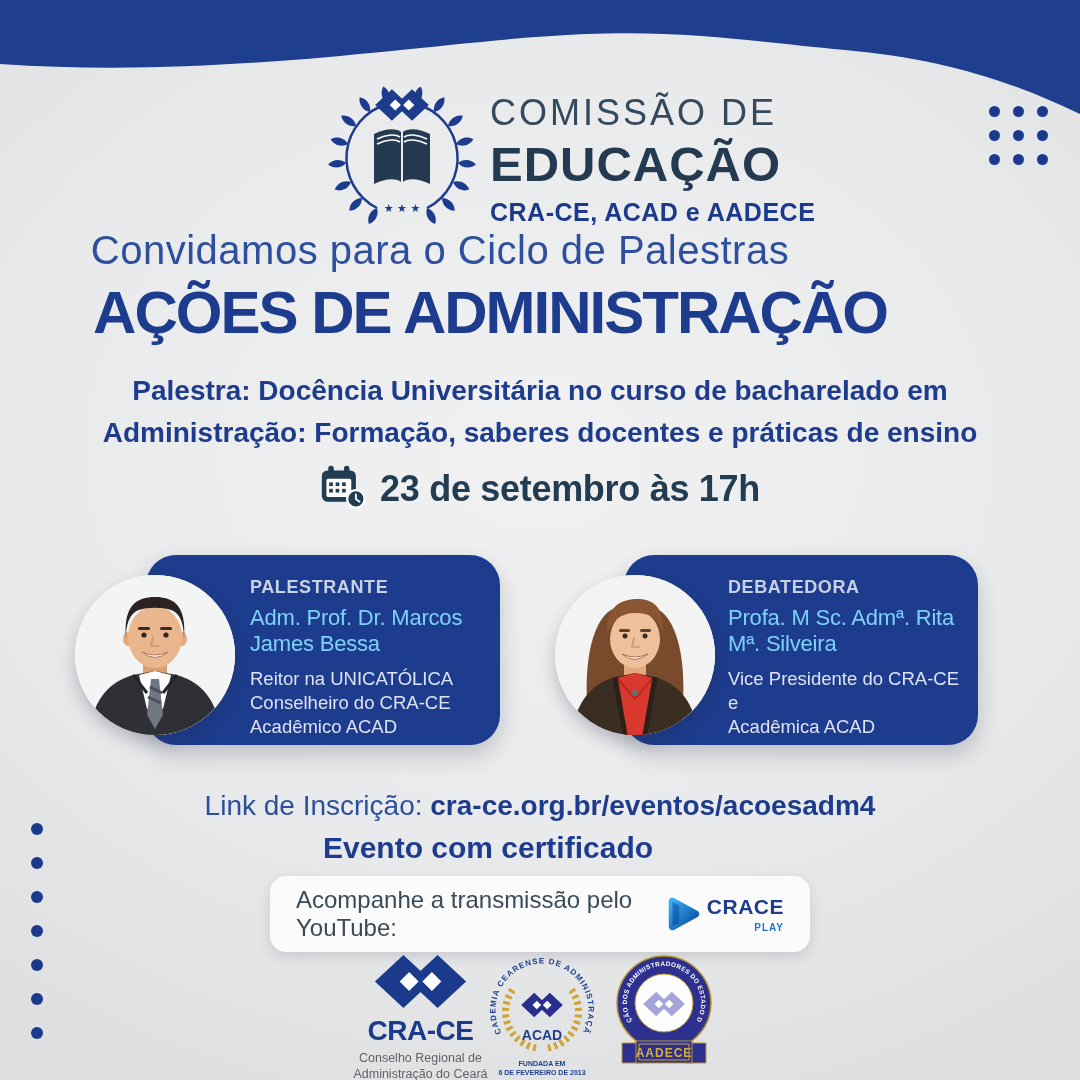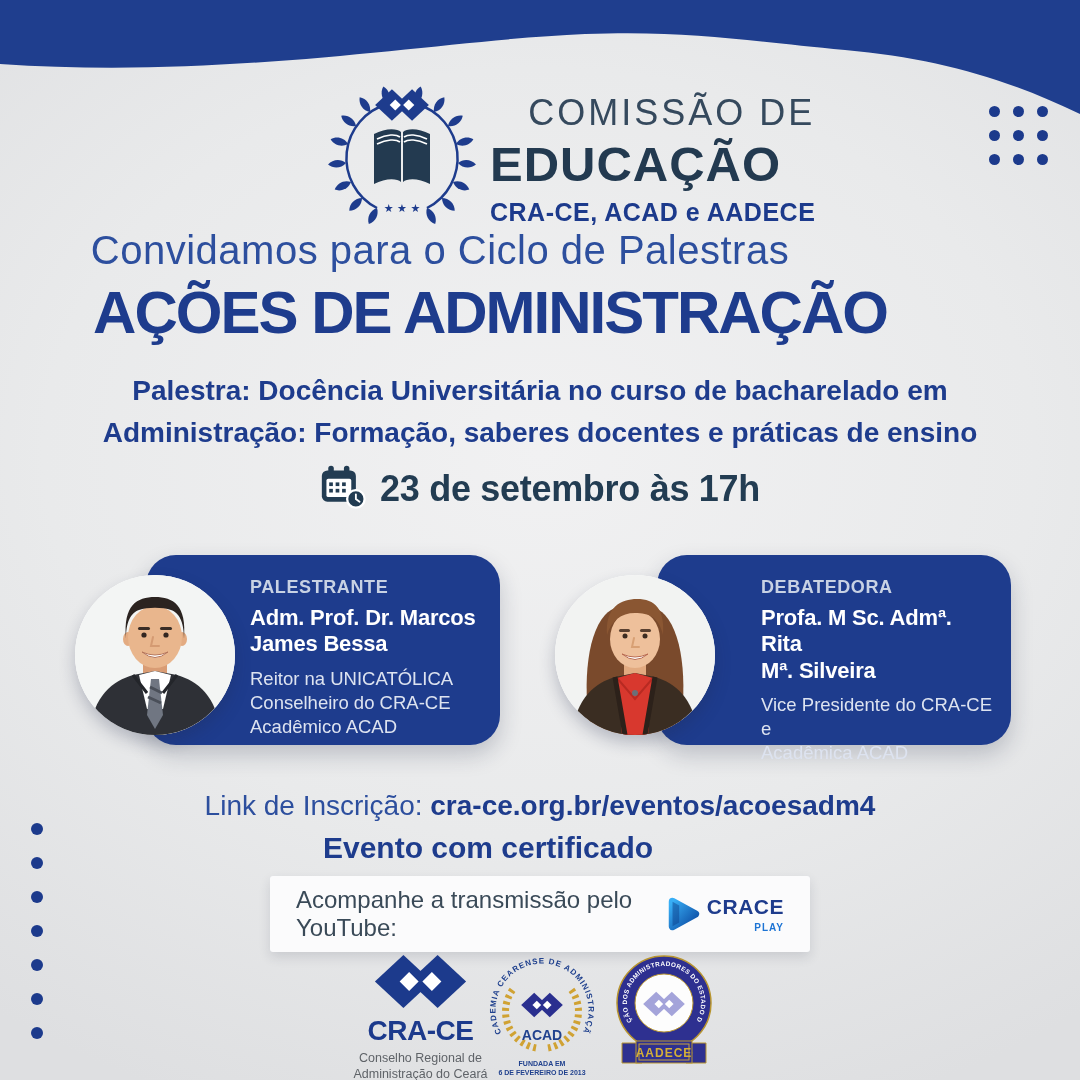--- a/index.html
+++ b/index.html
@@ -12,51 +12,51 @@
   
   .wave{position:absolute;top:0;left:0;width:1080px;height:130px;}
   
   .dots-grid{position:absolute;left:989px;top:106px;display:grid;grid-template-columns:repeat(3,11px);grid-gap:13px;}
   .dots-col{position:absolute;left:31px;top:823px;display:flex;flex-direction:column;gap:22px;}
   .dot{width:11px;height:11px;border-radius:50%;background:#1c3a8c;}
   .dots-col .dot{width:12px;height:12px;}
   
   .hdr-logo{position:absolute;left:327px;top:78px;width:150px;height:150px;}
   .hdr-text{position:absolute;left:490px;top:92px;display:flex;flex-direction:column;}
-  .hdr-line1{font-size:36px;font-weight:400;color:#35495d;letter-spacing:3px;text-align:right;}
+  .hdr-line1{font-size:36px;font-weight:400;color:#35495d;letter-spacing:3px;}
   .hdr-line2{font-size:49px;font-weight:800;color:#233a50;letter-spacing:1px;margin-top:2px;}
   .hdr-orgs{font-size:25px;font-weight:700;color:#1c3a8c;letter-spacing:.5px;margin-top:6px;}
   
   .kicker{position:absolute;left:0;top:228px;width:880px;text-align:center;
           font-size:40px;font-weight:400;color:#2d4f9e;letter-spacing:.5px;}
   .title{position:absolute;left:0;top:278px;width:980px;text-align:center;margin:0;
          font-size:60px;font-weight:800;color:#1e3c8d;letter-spacing:-2px;}
   .lecture{position:absolute;left:0;top:370px;width:1080px;text-align:center;
            font-size:28px;font-weight:700;color:#1e3c8d;line-height:1.5;}
   .date-row{position:absolute;left:0;top:464px;width:1080px;display:flex;justify-content:center;align-items:flex-end;gap:14px;}
   .date-text{font-size:36px;font-weight:700;color:#223c52;letter-spacing:-.3px;}
   
   .card{position:absolute;top:555px;width:354px;height:190px;background:#1e3c8d;border-radius:30px;
         box-shadow:0 10px 22px rgba(30,40,70,.22);box-sizing:border-box;
         padding:22px 16px 0 104px;}
-  .card1{left:146px;} .card2{left:657px;}
+  .card1{left:146px;} .card2{left:624px;}
   .role{font-size:18px;font-weight:800;color:#c8d2e4;letter-spacing:.6px;}
-  .sp-name{font-size:22px;font-weight:700;color:#ffffff;line-height:1.2;letter-spacing:-.2px;margin-top:7px;}
+  .sp-name{font-size:22px;font-weight:400;color:#7dd3fc;line-height:1.2;letter-spacing:-.2px;margin-top:7px;}
   .creds{margin-top:9px;font-size:18.5px;font-weight:400;color:#dde3f0;line-height:1.3;}
   .photo{position:absolute;width:160px;height:160px;border-radius:50%;overflow:hidden;background:#fff;
          top:575px;box-shadow:0 8px 16px rgba(30,40,70,.25);}
   .photo1{left:75px;} .photo2{left:555px;}
   
   .reg-line{position:absolute;left:0;top:790px;width:1080px;text-align:center;font-size:28px;}
   .reg-label{font-weight:400;color:#2d4f9e;}
   .reg-url{font-weight:700;color:#1e3c8d;}
   .cert{position:absolute;left:0;top:831px;width:976px;text-align:center;font-size:30px;font-weight:800;color:#1e3c8d;}
   
   .pill{position:absolute;left:50%;top:876px;transform:translateX(-50%);
-        display:inline-flex;align-items:center;gap:14px;background:#fbfbfc;border-radius:3px;
+        display:inline-flex;align-items:center;gap:14px;background:#fbfbfc;border-radius:16px;
         padding:10px 26px;box-shadow:0 5px 12px rgba(40,50,70,.14);}
   .pill-text{font-size:24px;color:#3a4a58;}
   .yt-logo{display:flex;align-items:center;gap:5px;}
   .yt-brand{display:flex;flex-direction:column;align-items:flex-end;line-height:1;}
   .yt-brand-main{font-size:21px;font-weight:800;color:#1e3c8d;letter-spacing:.5px;}
   .yt-brand-sub{font-size:10px;font-weight:700;color:#1d74d4;margin-top:6px;letter-spacing:1px;}
   
   .f-crace{position:absolute;left:348px;top:953px;width:145px;display:flex;flex-direction:column;align-items:center;}
   .f-crace-name{font-size:28px;font-weight:800;color:#1c3a8c;margin-top:5px;letter-spacing:-.5px;}
   .f-crace-tag{font-size:12.5px;color:#5f6368;text-align:center;line-height:1.3;margin-top:3px;}

